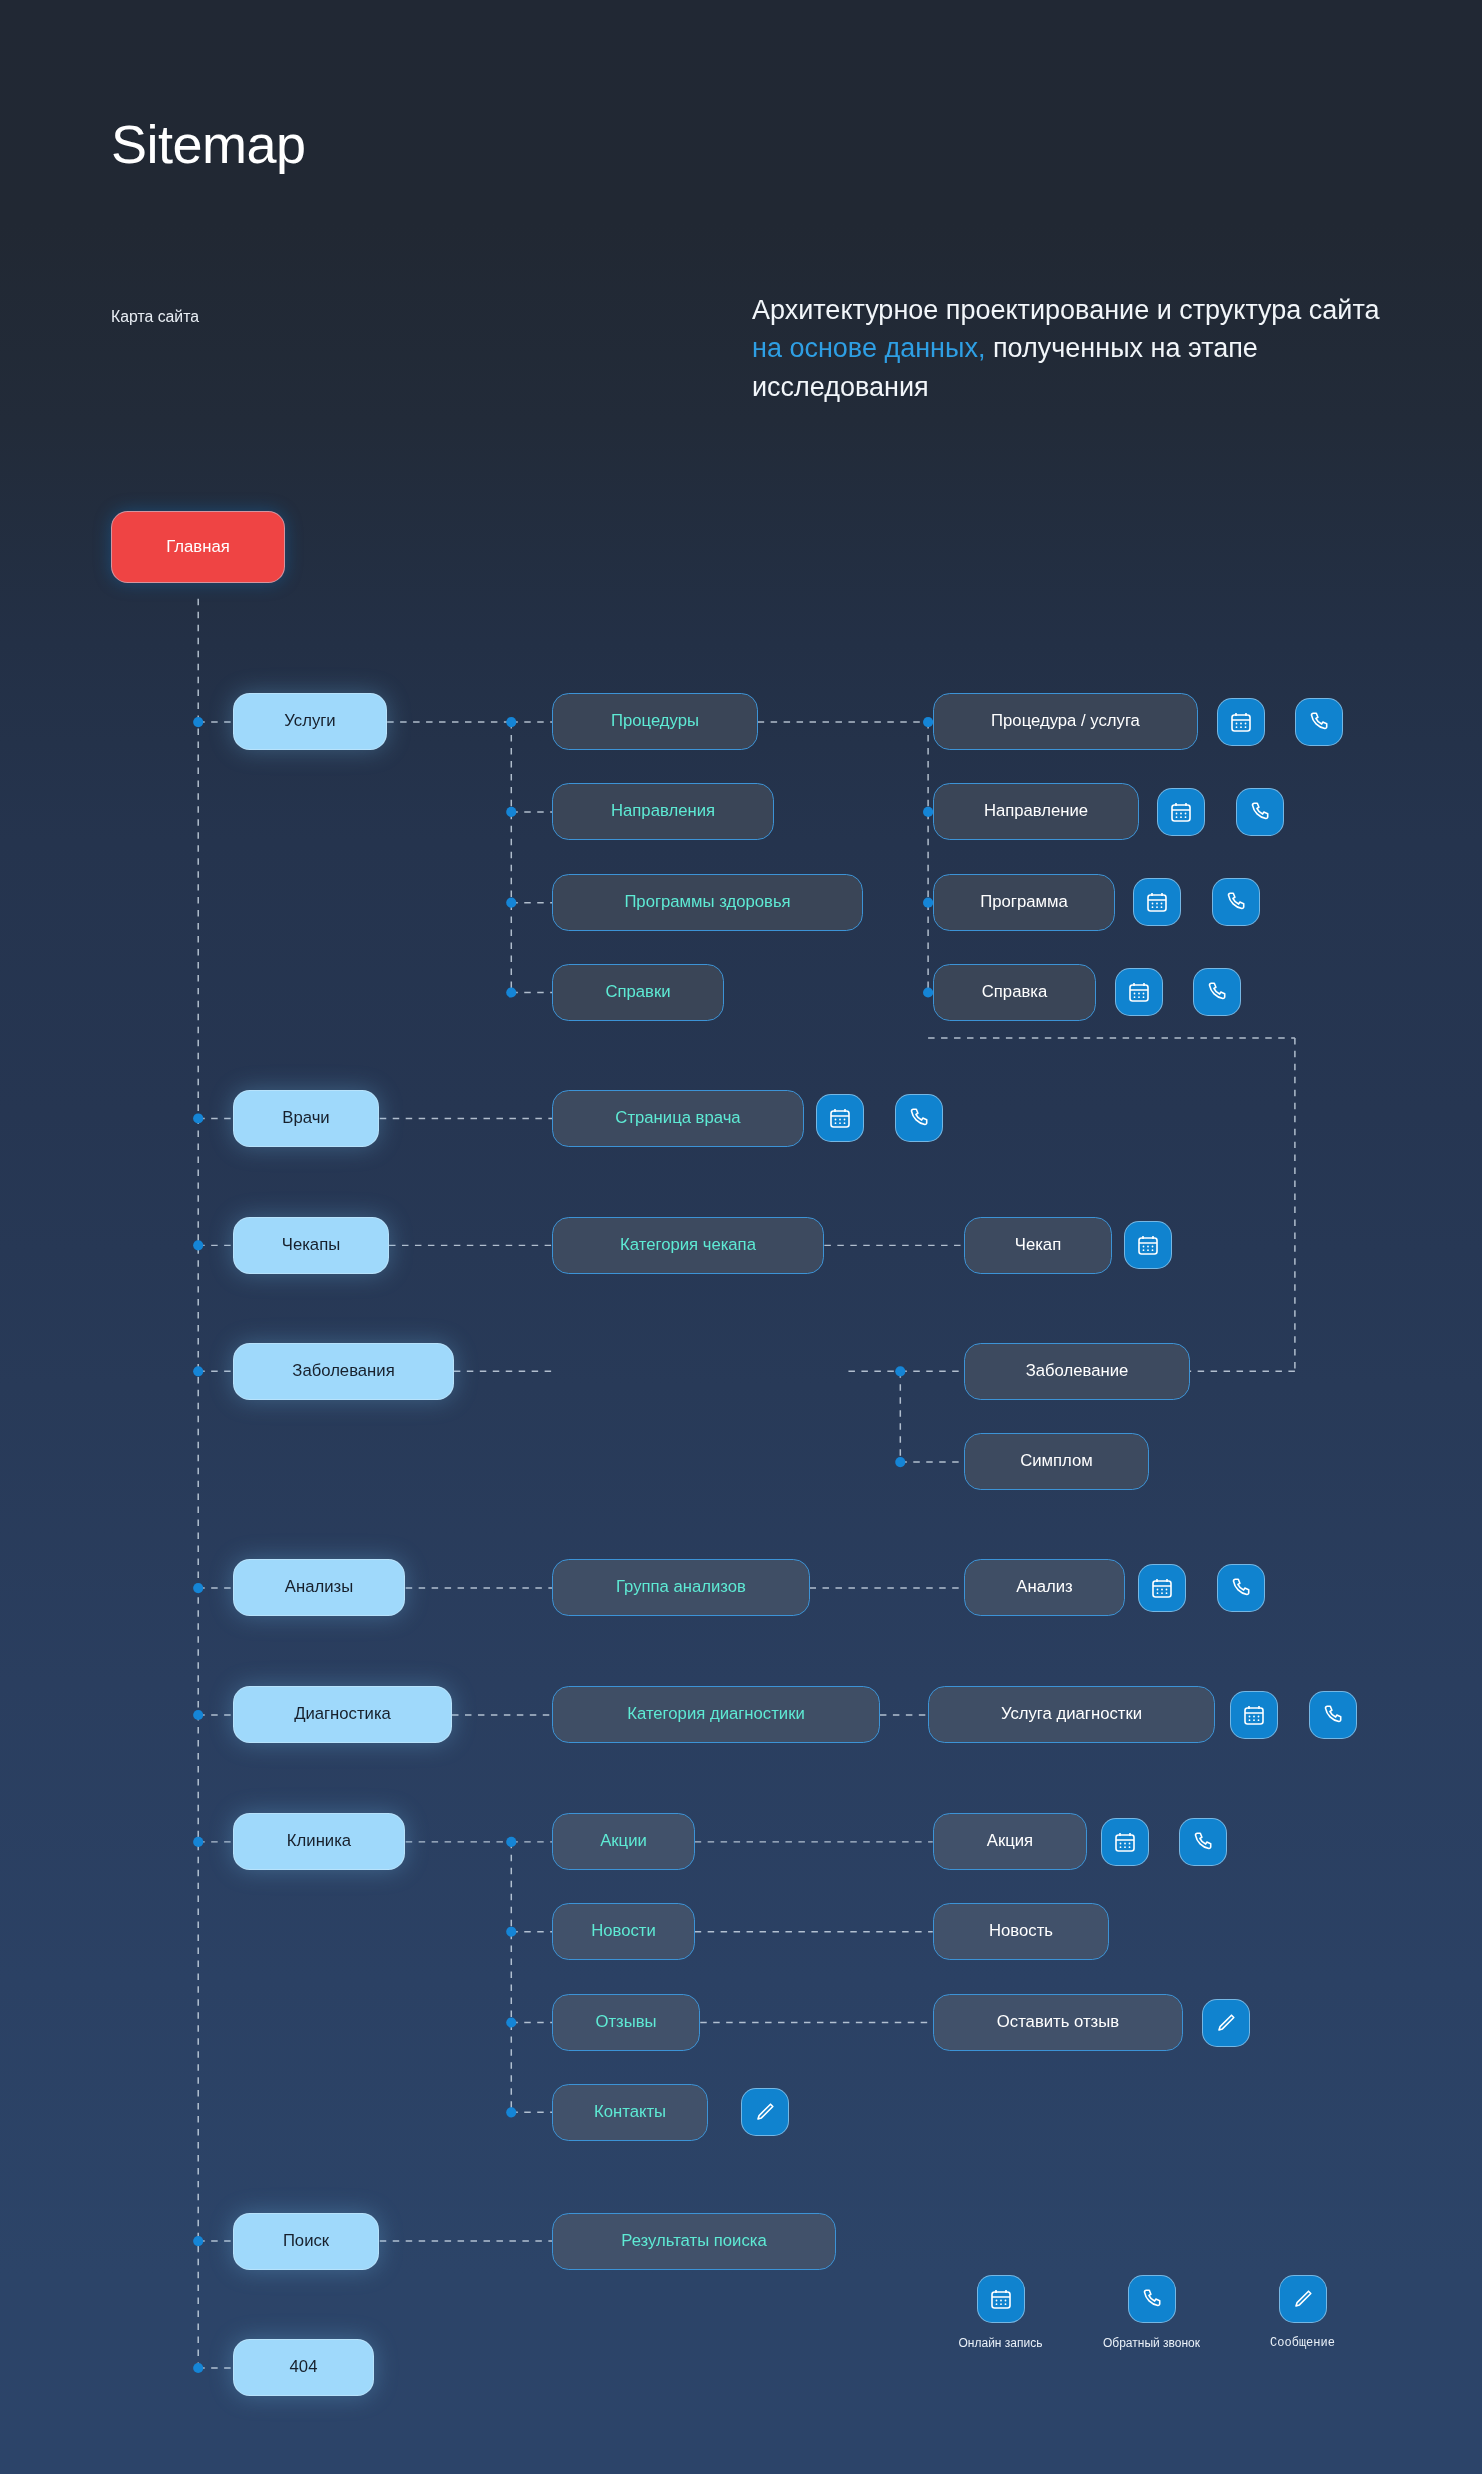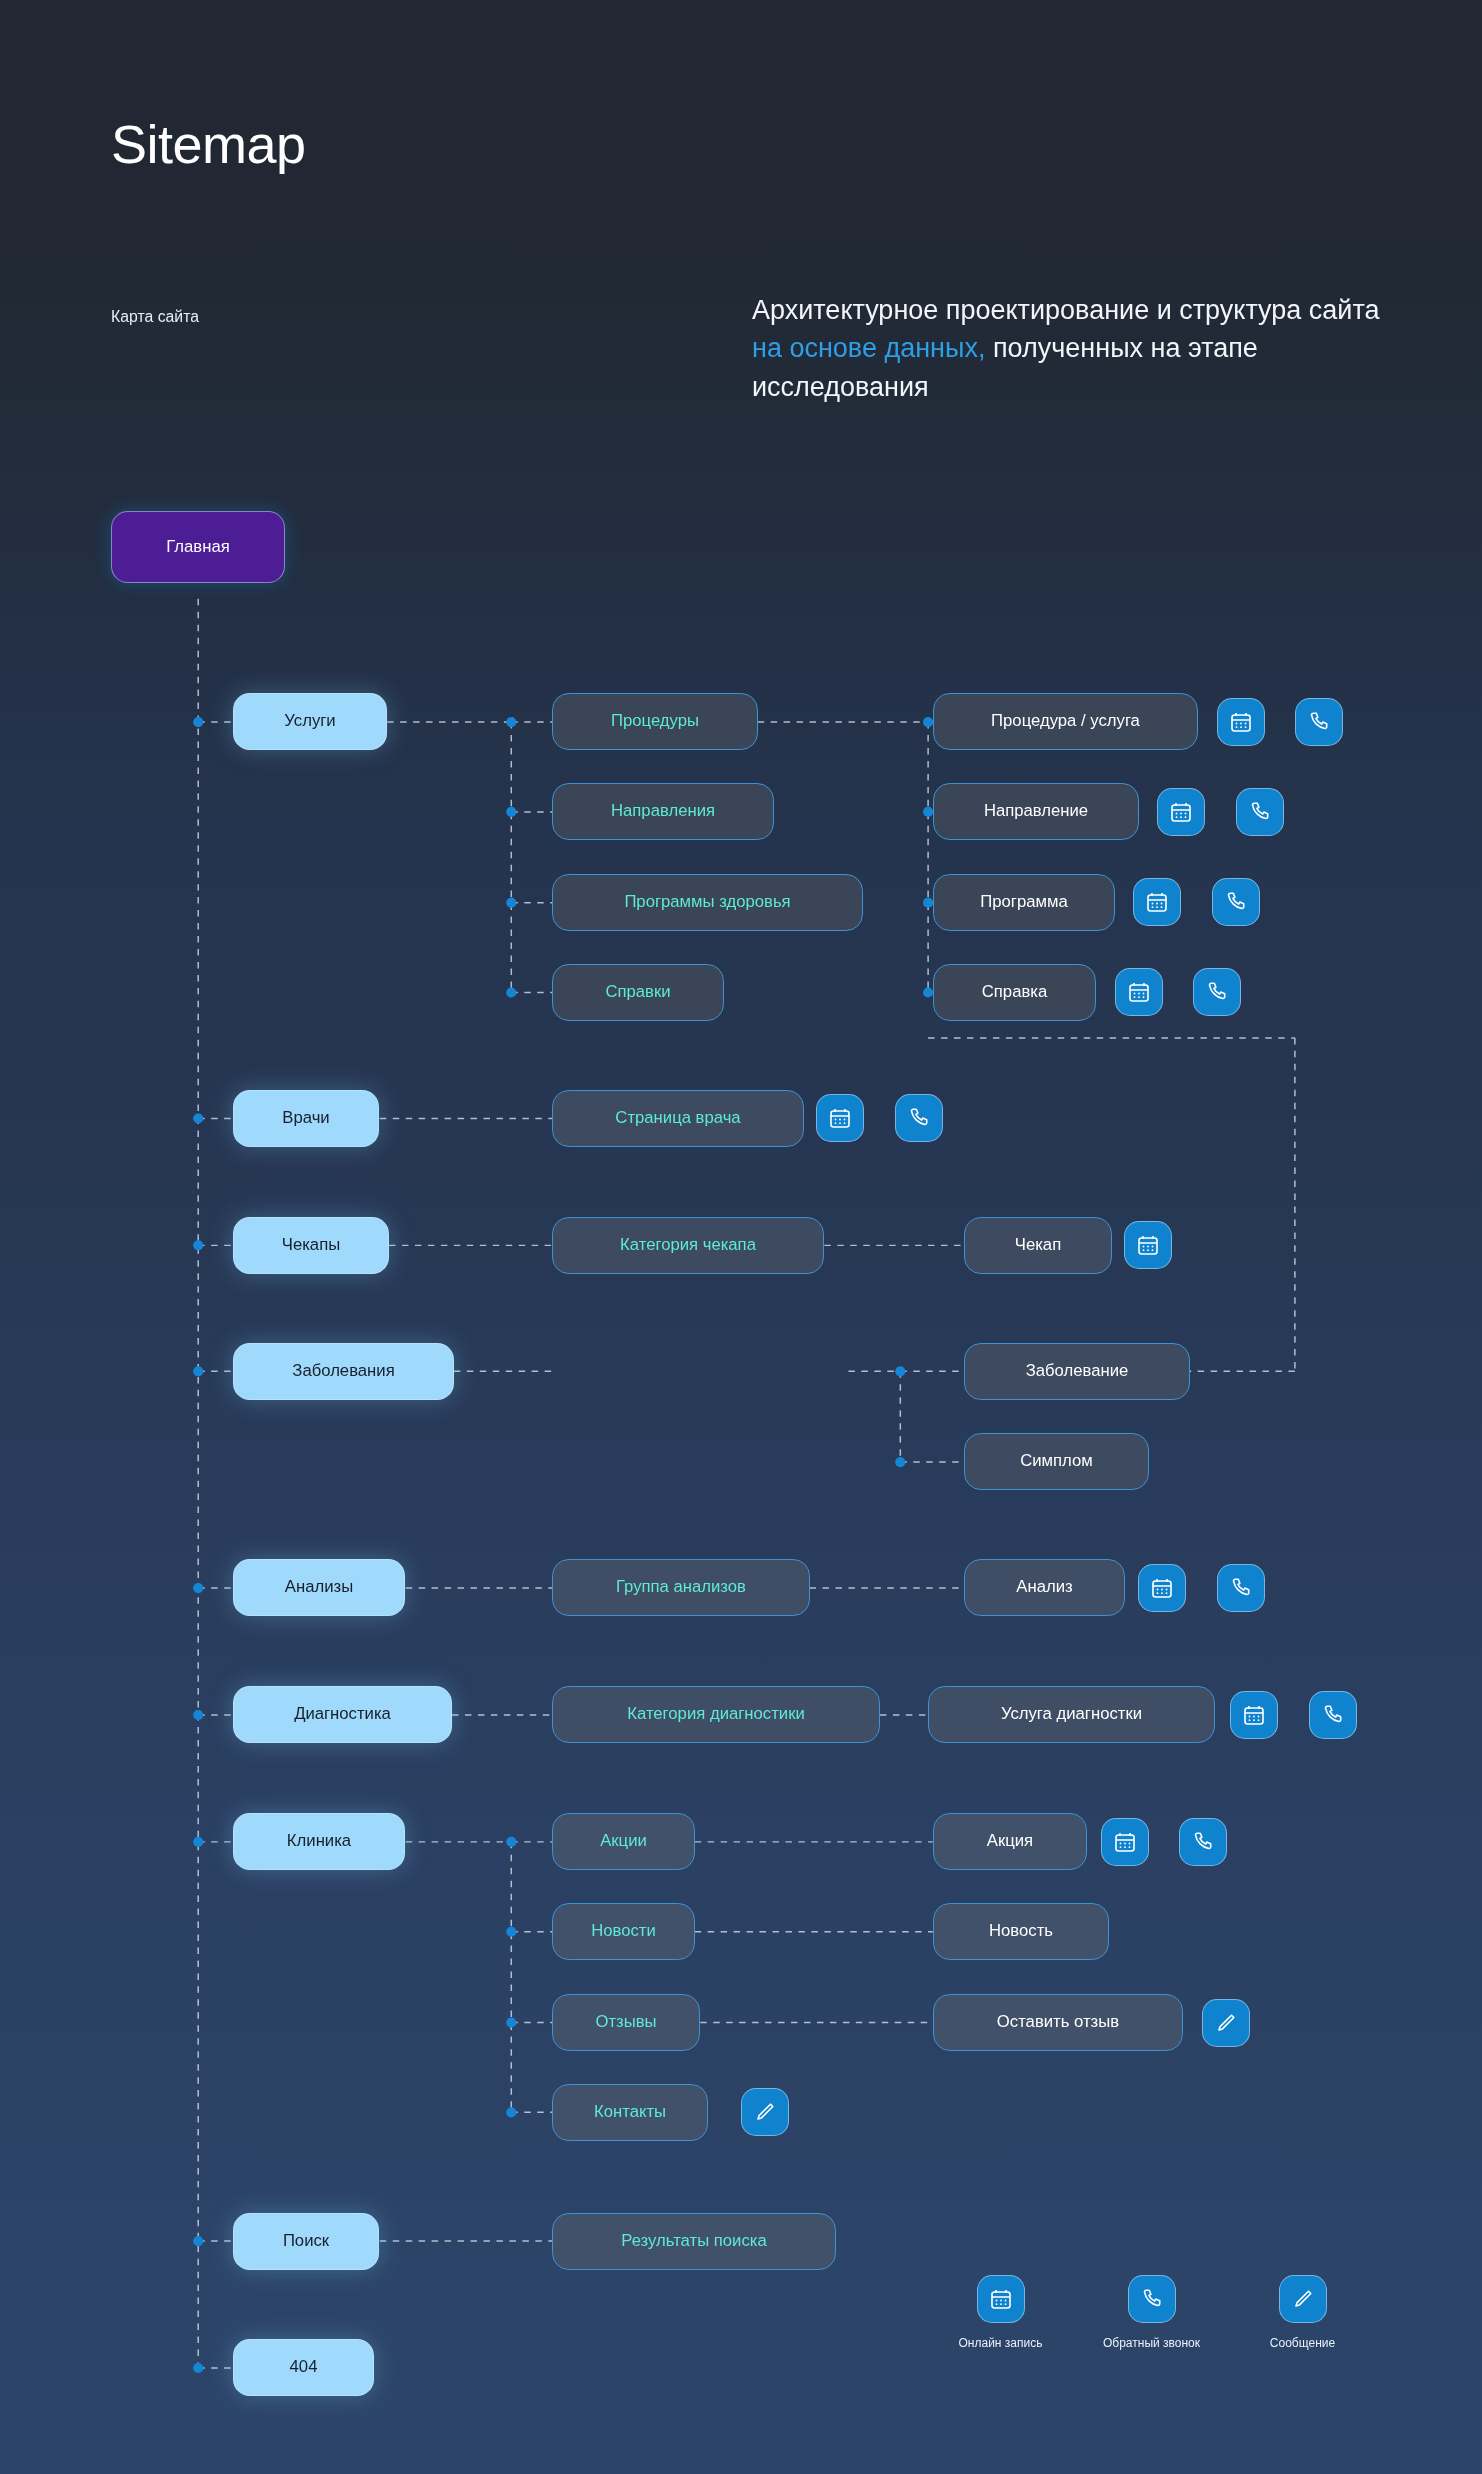--- a/index.html
+++ b/index.html
@@ -73,21 +73,21 @@
     justify-content: center;
     border-radius: 16.7px;
     font-size: 16.7px;
     line-height: 1.1;
     text-align: center;
     white-space: nowrap;
     padding: 0 16.7px;
   }
 
   .node.root {
-    background: #4c1d95;
+    background: #ef4444;
     color: #ffffff;
     border: 0.9px solid rgba(190,215,235,0.55);
     box-shadow: 0 0 16.7px rgba(20,120,195,0.40);
   }
 
   .node.lvl1 {
     background: #9fd9fb;
     color: #17202c;
     border: 0.9px solid rgba(200,232,252,0.6);
     box-shadow: 0 0 24px rgba(120,200,250,0.30);
@@ -496,21 +496,21 @@
 
     <div class="legend-item" style="left:151px; top:0px;">
       <div class="act">
         <svg width="24" height="24" viewBox="0 0 24 24" fill="none" stroke="#fff" stroke-width="1.6" stroke-linecap="round" stroke-linejoin="round">
             <path d="M6.2 3.3h3.1l1.6 3.9-2 1.2a11.6 11.6 0 0 0 5.7 5.7l1.2-2 3.9 1.6v3.1a1.7 1.7 0 0 1-1.8 1.7A16.6 16.6 0 0 1 4.5 5.1a1.7 1.7 0 0 1 1.7-1.8z"></path>
           </svg>
       </div>
       <span class="lbl">Обратный звонок</span>
     </div>
 
-    <div class="legend-item" style="left:302px; top:0px;">
+    <div class="legend-item" style="left:302px; top:0px;font-family:Liberation Mono, monospace;">
       <div class="act">
         <svg width="24" height="24" viewBox="0 0 24 24" fill="none" stroke="#fff" stroke-width="1.6" stroke-linecap="round" stroke-linejoin="round">
             <path d="M17.5 4.2 L19.8 6.5 L8.4 17.9 L5 19 L6.1 15.6 Z"></path>
           </svg>
       </div>
       <span class="lbl">Сообщение</span>
     </div>
   </div>
 
 </div>

